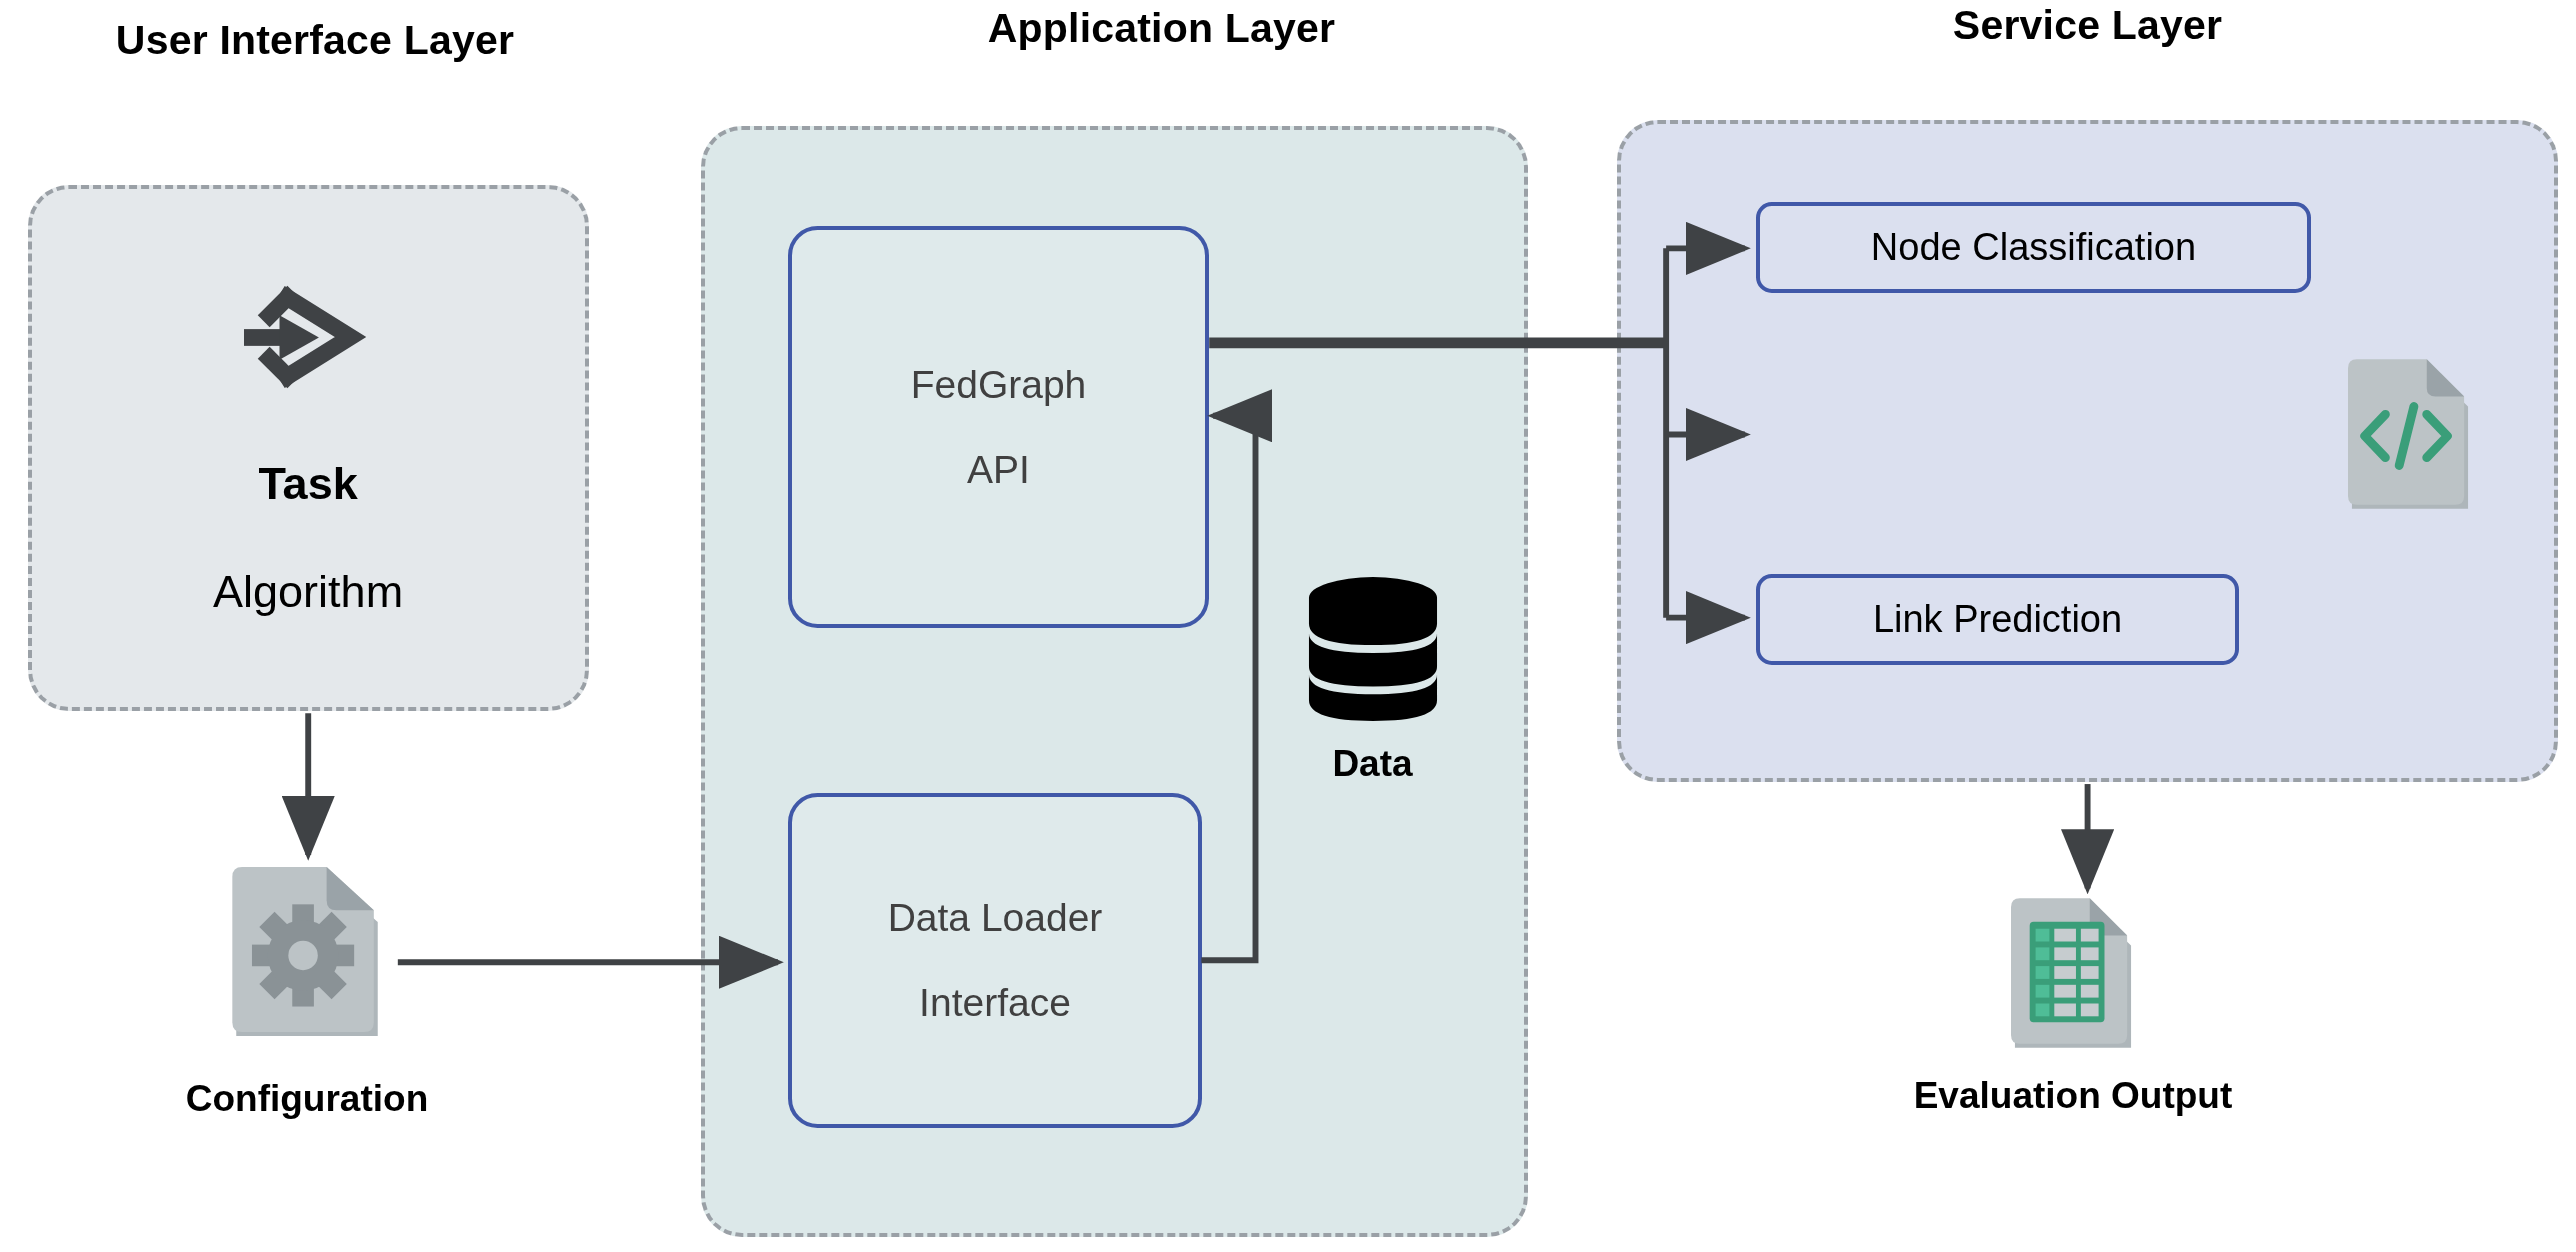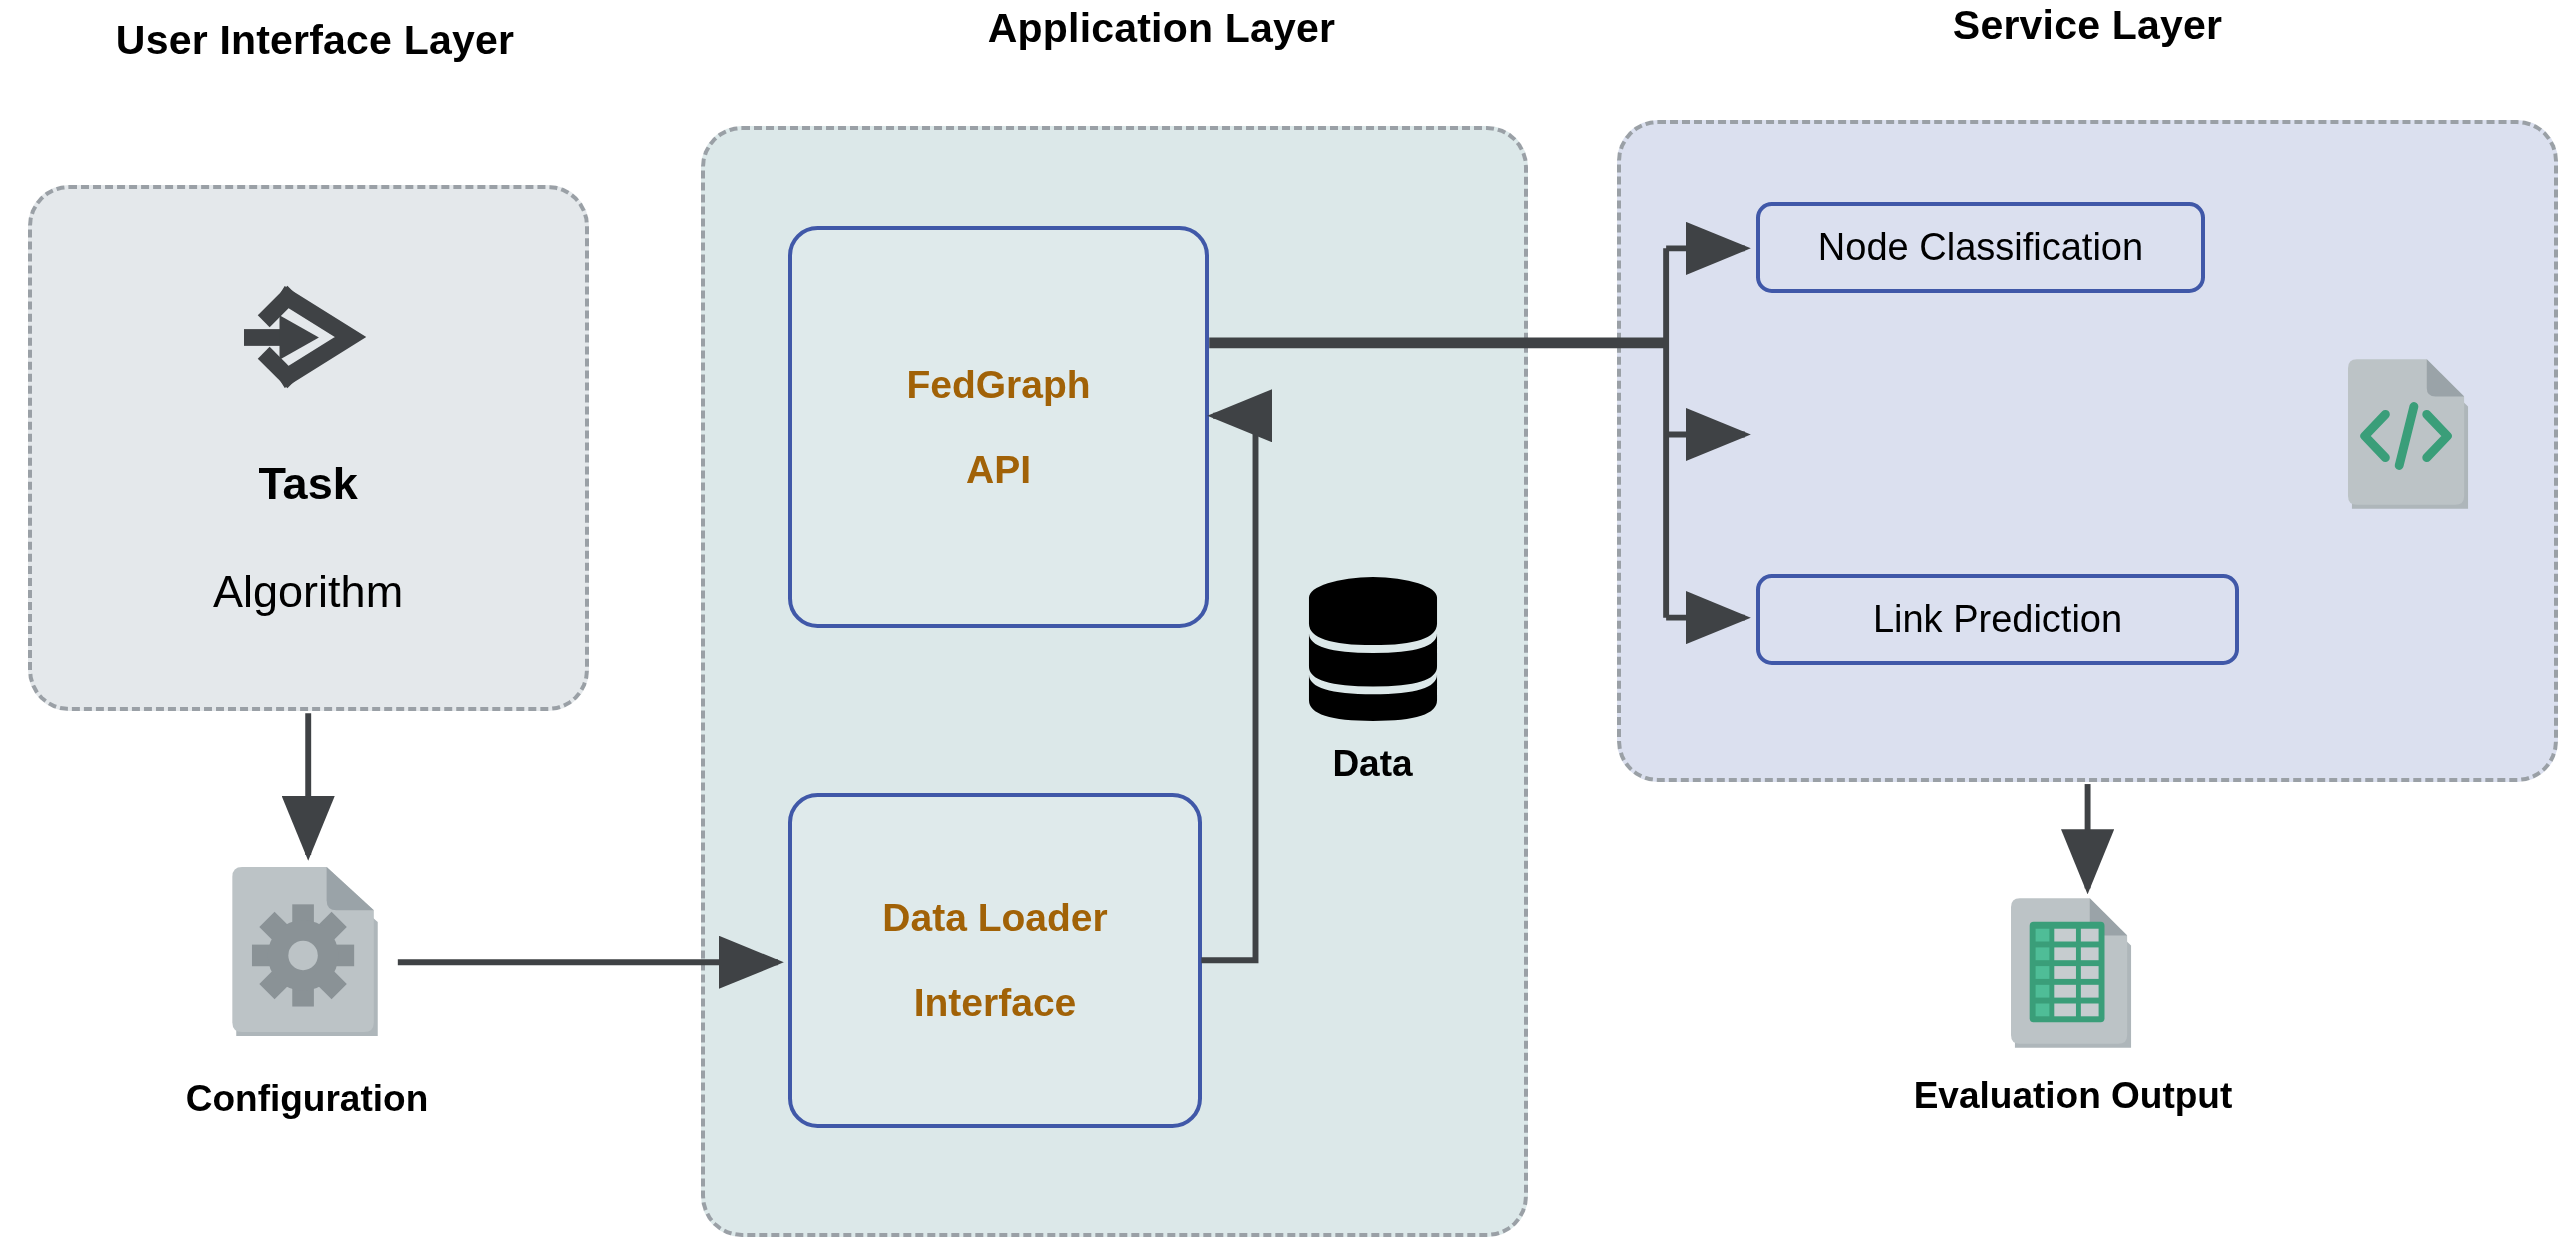--- a/index.html
+++ b/index.html
@@ -36,23 +36,23 @@
     position: absolute;
     border: 4.9px solid #4058a8;
     border-radius: 29.5px;
     box-sizing: border-box;
     display: flex;
     flex-direction: column;
     align-items: center;
     justify-content: center;
   }
   .inner-box .line {
-    font-weight: bold;
+    font-weight: normal;
     font-size: 39px;
-    color: #a16207;
+    color: #404040;
     white-space: nowrap;
   }
   .service-box {
     position: absolute;
     border: 4.9px solid #4058a8;
     border-radius: 15.8px;
     box-sizing: border-box;
     display: flex;
     align-items: center;
     justify-content: center;
@@ -153,21 +153,21 @@
         <path d="M 2 22 L 2 48 Q 2 70 67 70 Q 132 70 132 48 L 132 22 Z"></path>
         <ellipse cx="67" cy="22" rx="65" ry="21"></ellipse>
         <path d="M 2 58 L 2 92 Q 2 112 67 112 Q 132 112 132 92 L 132 58 Q 132 78 67 78 Q 2 78 2 58 Z"></path>
         <path d="M 2 100 L 2 126 Q 2 147 67 147 Q 132 147 132 126 L 132 100 Q 132 120 67 120 Q 2 120 2 100 Z"></path>
       </g>
     </svg>
   </div>
 
   <div class="icon-caption" style="left:1274px; top:743px; width:197px;">Data</div>
 
-  <div class="service-box" style="left:1756px; top:202px; width:449px; height:91px; background:#dbe0ef;">
+  <div class="service-box" style="left:1756px; top:202px; width:555px; height:91px; background:#dbe0ef;">
     <span class="line">Node Classification</span>
   </div>
 
 
   <div class="service-box" style="left:1756px; top:574px; width:483px; height:91px; background:#dbe0ef;">
     <span class="line">Link Prediction</span>
   </div>
 
   <div class="icon-abs" style="left:2348px; top:359px; width:124px; height:150px;">
     <svg width="124" height="150" viewBox="0 0 126 152">

